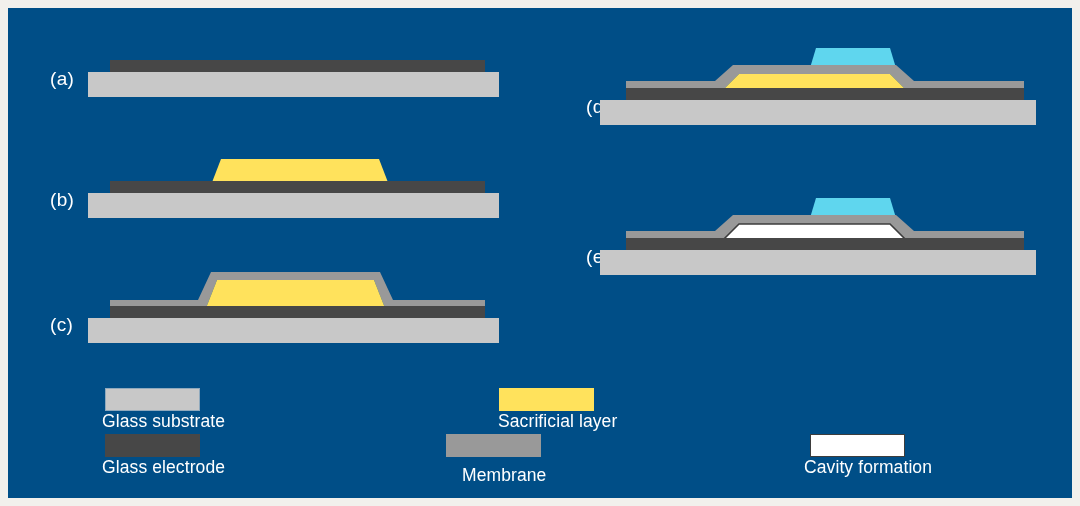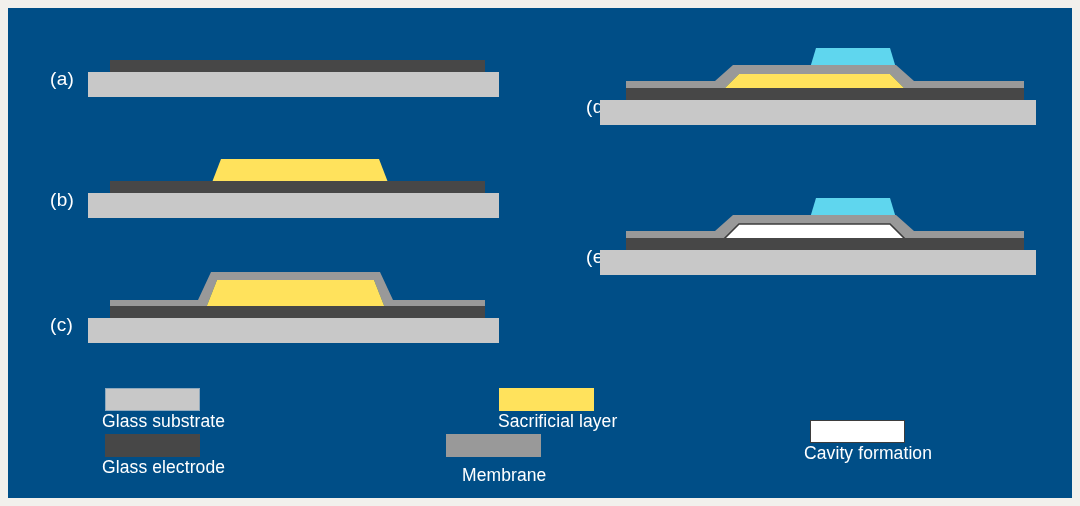--- a/index.html
+++ b/index.html
@@ -142,20 +142,20 @@
       <span class="legend-swatch" style="background:#ffe25c;"></span>
       <span class="legend-text">Sacrificial layer</span>
     </div>
 
     <div class="legend-item" style="left:360px; top:46px;gap:8px;">
       <span class="legend-swatch" style="background:#999999;"></span>
       <span class="legend-text">Membrane</span>
     </div>
 
 
-    <div class="legend-item" style="left:702px; top:32px;">
+    <div class="legend-item" style="left:702px; top:46px;">
       <span class="legend-swatch" style="background:#ffffff; border:1.5px solid #3d3d3d;"></span>
       <span class="legend-text">Cavity formation</span>
     </div>
 
   </div>
 
 </div>
 
 </body></html>

